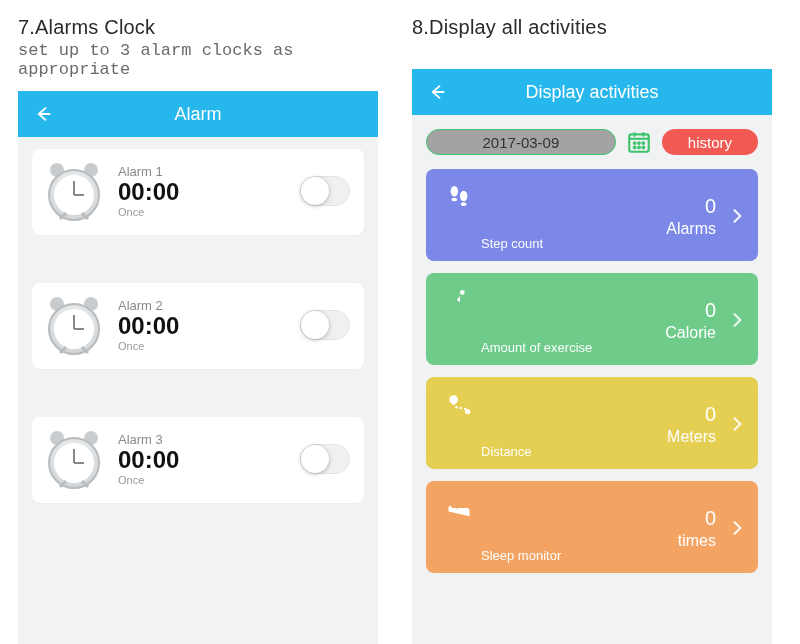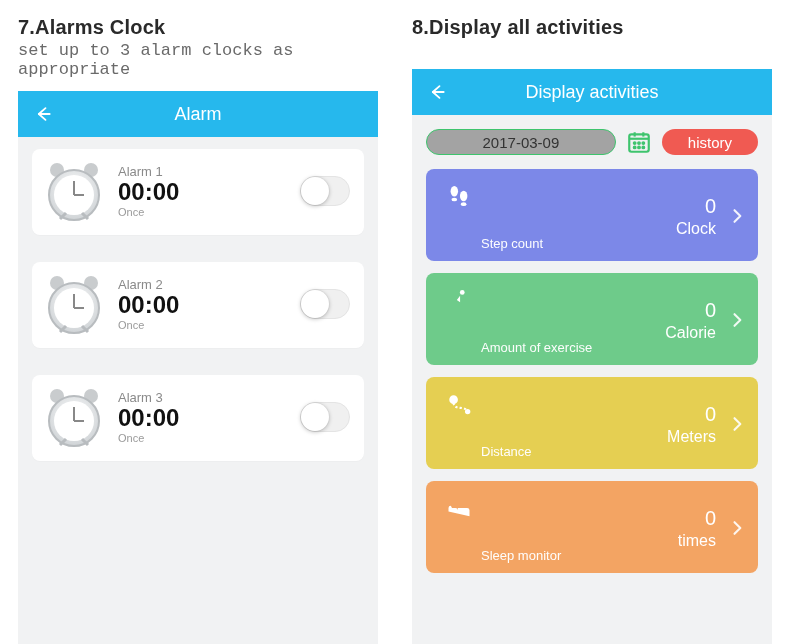--- a/index.html
+++ b/index.html
@@ -12,21 +12,21 @@
     display: flex;
     gap: 34px;
     padding: 16px 18px 0 18px;
   }
   .col { display: flex; flex-direction: column; }
   .col-left { width: 360px; }
   .col-right { width: 360px; }
 
   .section-heading {
     font-size: 20px;
-    font-weight: 700;
+    font-weight: 400;
     color: #2a2a2a;
     letter-spacing: 0.2px;
   }
   .section-sub {
     font-size: 17px;
     color: #6a6a6a;
     margin-top: 2px;
     margin-bottom: 12px;
     font-family: Liberation Mono, monospace;
   }
@@ -53,21 +53,21 @@
     position: absolute;
     left: 14px;
     top: 50%;
     transform: translateY(-50%);
     width: 22px; height: 22px;
     display: flex; align-items: center; justify-content: center;
     cursor: pointer;
   }
 
   
-  .alarm-list { padding: 12px 14px; display: flex; flex-direction: column; gap: 27px; }
+  .alarm-list { padding: 12px 14px; display: flex; flex-direction: column; gap: 48px; }
   .alarm-card {
     background: #fff;
     border-radius: 8px;
     padding: 10px 14px 12px 10px;
     display: flex;
     align-items: center;
     gap: 12px;
     box-shadow: 0 1px 1px rgba(0,0,0,0.02);
   }
   .clock-icon { width: 64px; height: 64px; flex-shrink: 0; }
@@ -294,21 +294,21 @@
                 <ellipse cx="8" cy="8" rx="3.2" ry="4.5"></ellipse>
                 <ellipse cx="8" cy="15" rx="2.4" ry="1.6"></ellipse>
                 <ellipse cx="16" cy="12" rx="3.2" ry="4.5"></ellipse>
                 <ellipse cx="16" cy="19" rx="2.4" ry="1.6"></ellipse>
               </svg>
           </div>
           <div class="act-label">Step count</div>
         </div>
         <div class="act-right">
           <div class="act-value">0</div>
-          <div class="act-unit">Clock</div>
+          <div class="act-unit">Alarms</div>
         </div>
         <div class="chev">
           <svg viewBox="0 0 24 24" width="20" height="20" fill="none" stroke="#fff" stroke-width="2.5" stroke-linecap="round" stroke-linejoin="round">
               <polyline points="9 5 16 12 9 19"></polyline>
             </svg>
         </div>
       </div>
 
       <div class="act-card c-ex">
         <div class="act-left">

